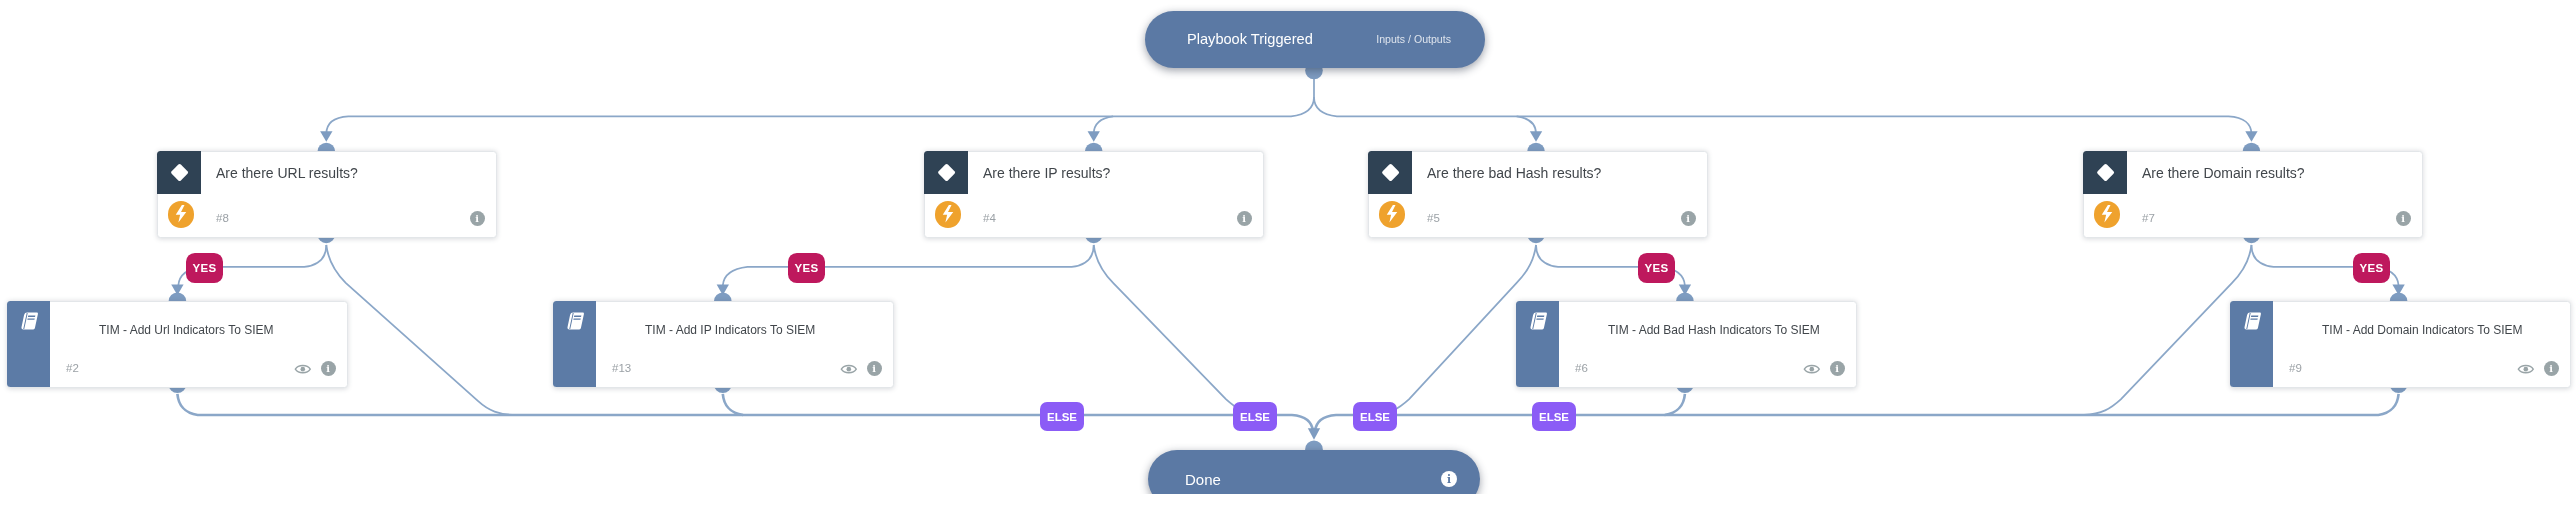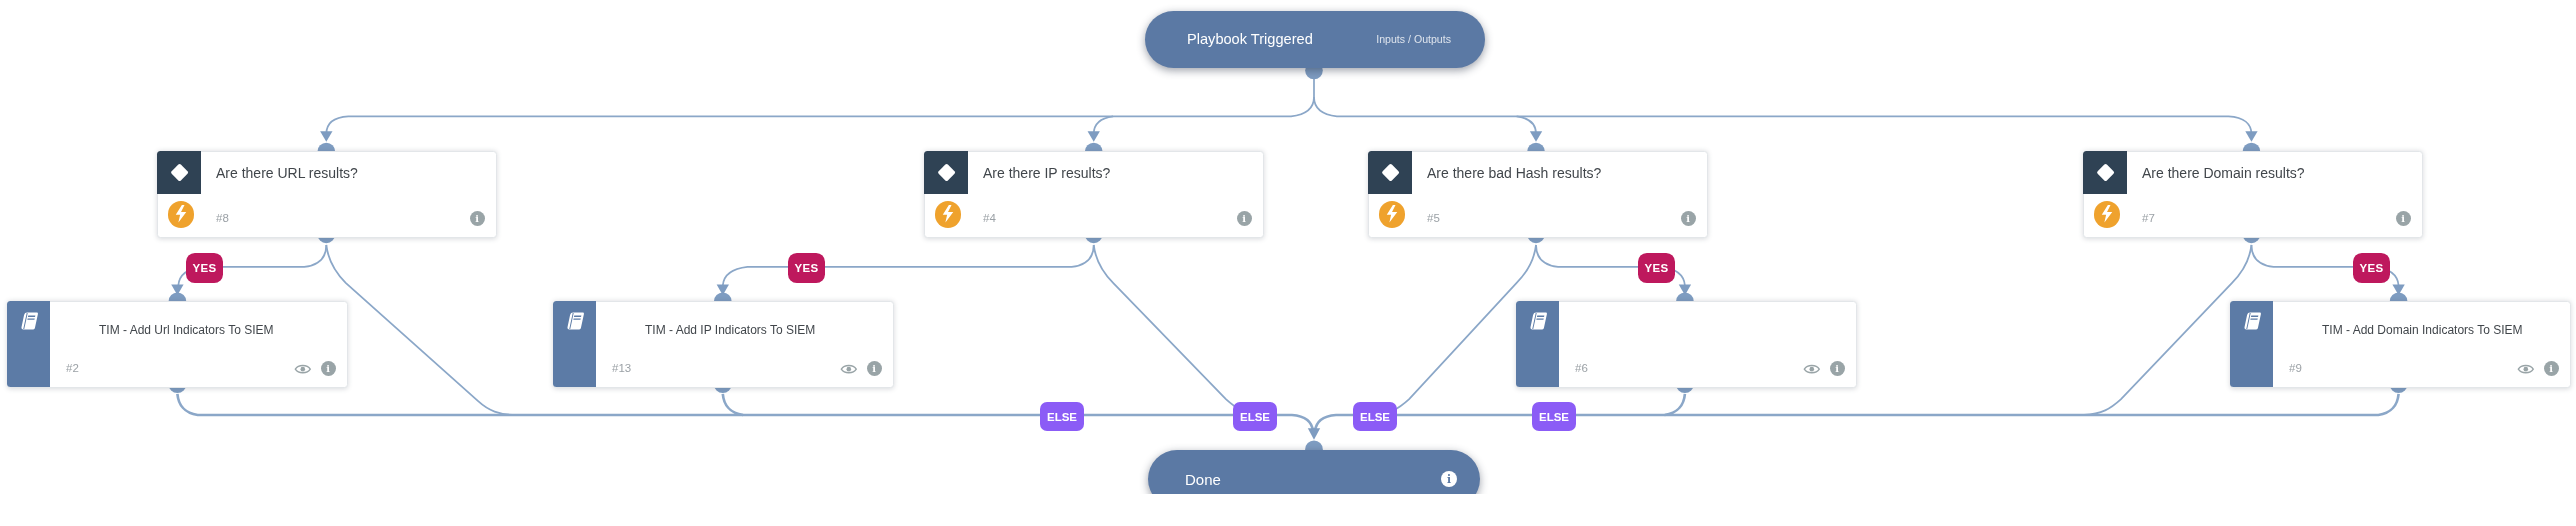--- a/index.html
+++ b/index.html
@@ -227,20 +227,21 @@
     <div class="task-bar">
       <svg class="book" width="24" height="24" viewBox="0 0 27 27">
         <g transform="translate(5,1) skewX(-12)">
           <path d="M7 3 h11 a1.5 1.5 0 0 1 1.5 1.5 v16 a1.5 1.5 0 0 1 -1.5 1.5 h-11 a2.8 2.8 0 0 1 -2.8 -2.8 v-13.4 a2.8 2.8 0 0 1 2.8 -2.8 z" fill="#fff"></path>
           <line x1="9" y1="7.2" x2="17" y2="7.2" stroke="#5c7ba6" stroke-width="1.6"></line>
           <line x1="9" y1="10.4" x2="17" y2="10.4" stroke="#5c7ba6" stroke-width="1.6"></line>
           <line x1="7.2" y1="3.4" x2="7.2" y2="21.6" stroke="#5c7ba6" stroke-width="1.1"></line>
         </g>
       </svg>
     </div>
+    <span class="task-title">TIM - Add Bad Hash Indicators To SIEM</span>
     <span class="node-id">#6</span>
     <svg class="eye" width="17.6" height="12.3" viewBox="0 0 20 14">
       <path d="M1.5 7 C5 1.5 15 1.5 18.5 7 C15 12.5 5 12.5 1.5 7 Z" fill="none" stroke="#99a4a7" stroke-width="1.6"></path>
       <circle cx="10" cy="7" r="2.6" fill="#99a4a7"></circle>
     </svg>
     <span class="info-badge">i</span>
   </div>
 
   <div class="card task" id="t4">
     <div class="task-bar">

